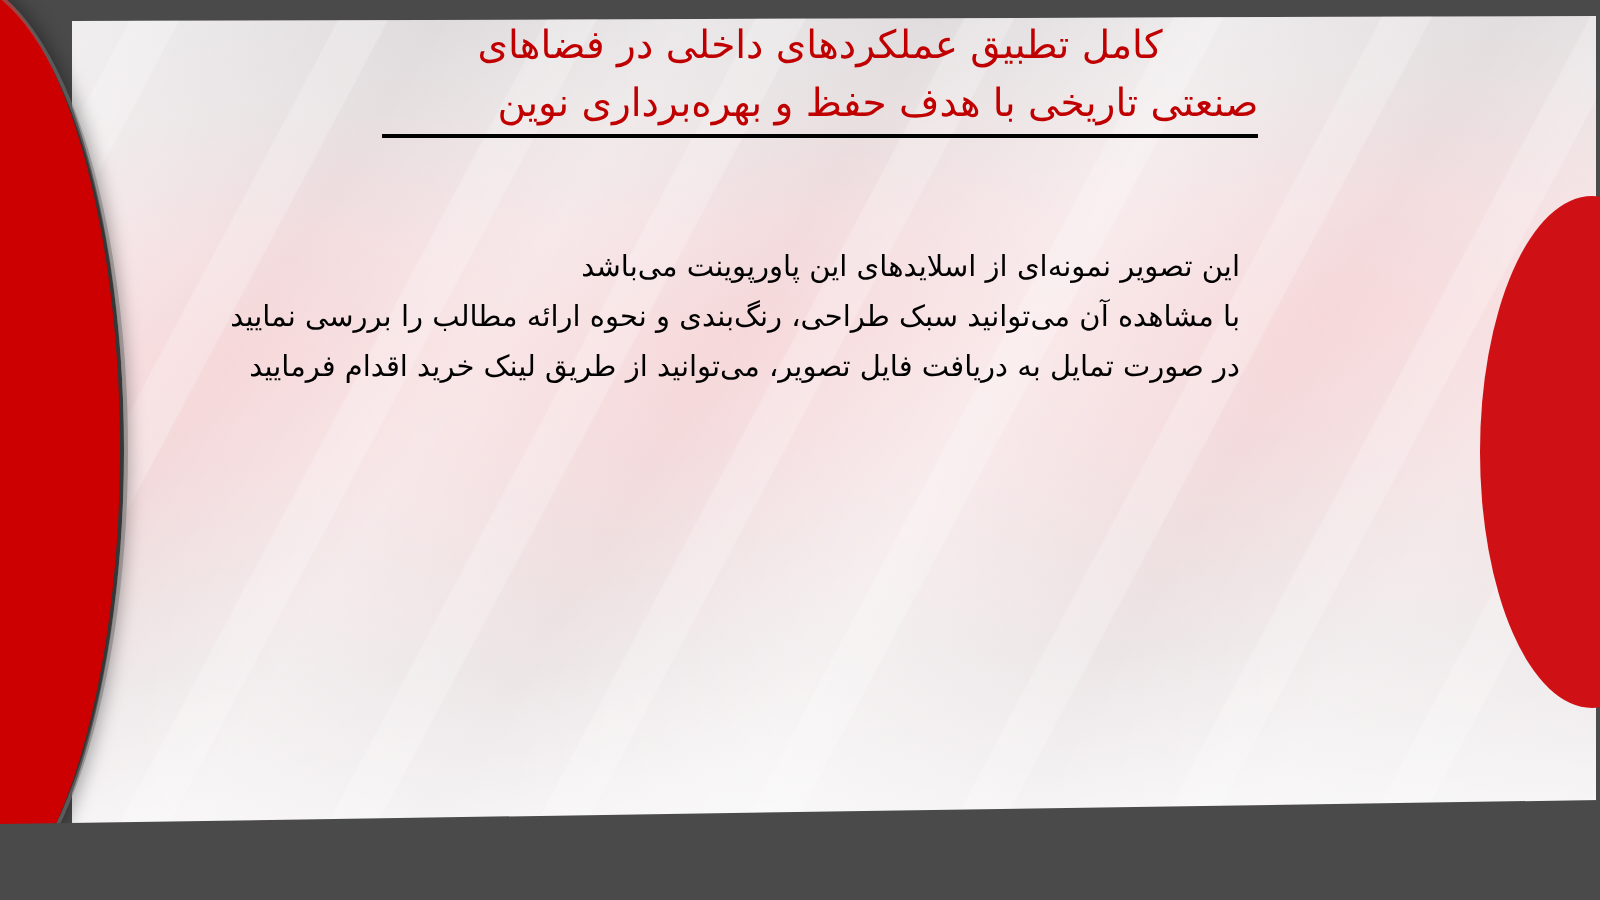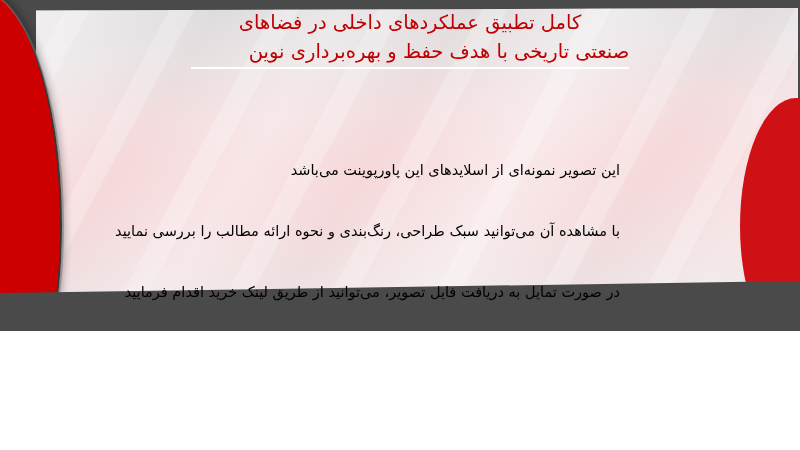--- a/index.html
+++ b/index.html
@@ -3,21 +3,21 @@
 <meta charset="utf-8">
 <style>
   html, body {
     margin: 0;
     padding: 0;
     background: #ffffff;
   }
   #slide {
     position: relative;
     width: 800px;
-    height: 331px;
+    height: 450px;
     overflow: hidden;
     background: #fde047;
     font-family: "DejaVu Sans", "Liberation Sans", sans-serif;
   }
 
   
   .frame-bg {
     position: absolute;
     left: 0; top: 0;
     width: 800px; height: 450px;
@@ -147,38 +147,38 @@
     direction: rtl;
     color: #c00000;
     font-size: 19.5px;
     line-height: 29px;
     font-weight: 400;
     white-space: nowrap;
   }
   .title-line-1 { display: block; }
   .title-line-2 {
     display: inline-block;
-    border-bottom: 2px solid #ffffff;
+    border-bottom: 2px solid #000000;
     padding-bottom: 1px;
     padding-left: 58px;
   }
 
   
   .body-block {
     position: absolute;
     right: 180px;
     top: 122px;
     direction: rtl;
     text-align: right;
     color: #000000;
     font-size: 14.5px;
     line-height: 25px;
     white-space: nowrap;
   }
-  .body-line { display: block; margin-top: 36px; }
+  .body-line { display: block; }
 </style>
 </head>
 <body>
 
 <div id="slide">
 
   <div class="frame-bg"></div>
 
   <div class="content-panel"></div>
   <div class="streaks"></div>

